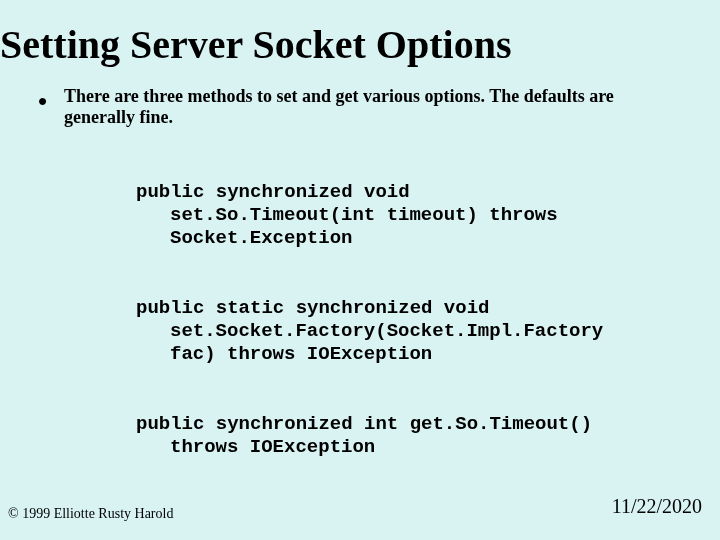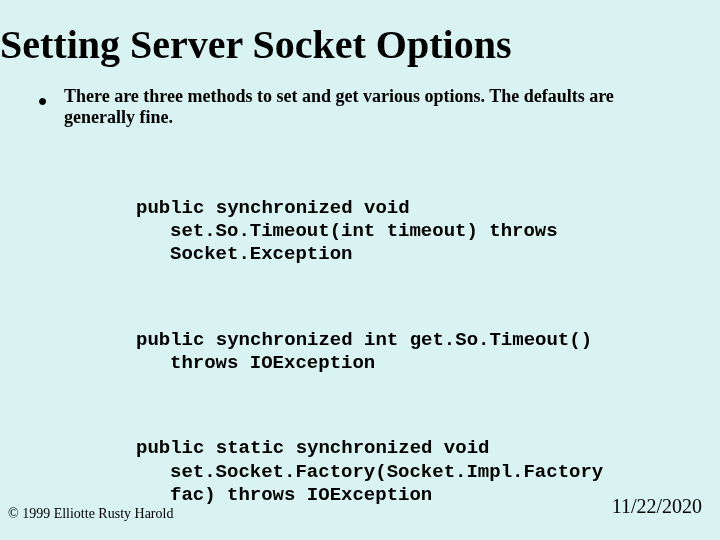--- a/index.html
+++ b/index.html
@@ -45,21 +45,21 @@
   .code-block {
     font-family: "Courier New", Courier, monospace;
     font-weight: bold;
     font-size: 19px;
     line-height: 1.22;
     padding-left: 100px;
     padding-right: 60px;
     padding-top: 6px;
     white-space: pre-wrap;
   }
-  .code-line { text-indent: -34px; padding-left: 34px; margin-top: 16px; }
+  .code-line { text-indent: -34px; padding-left: 34px; }
   .footer-left {
     position: absolute;
     left: 8px;
     bottom: 18px;
     font-size: 14px;
   }
   .footer-right {
     position: absolute;
     right: 18px;
     bottom: 22px;
@@ -71,19 +71,19 @@
 
 <div class="title">Setting Server Socket Options</div>
 
 <div class="content">
   <div class="bullet-row">
     <div class="bullet">•</div>
     <div class="bullet-text">There are three methods to set and get various options. The defaults are generally fine.</div>
   </div>
   <div class="code-block">
     <div class="code-line">public synchronized void set.So.Timeout(int timeout) throws Socket.Exception</div>
+    <div class="code-line">public static synchronized void set.Socket.Factory(Socket.Impl.Factory fac) throws IOException</div>
     <div class="code-line">public synchronized int get.So.Timeout() throws IOException</div>
-    <div class="code-line">public static synchronized void set.Socket.Factory(Socket.Impl.Factory fac) throws IOException</div>
   </div>
 </div>
 
 <div class="footer-left">© 1999 Elliotte Rusty Harold</div>
 <div class="footer-right">11/22/2020</div>
 
 </body></html>

